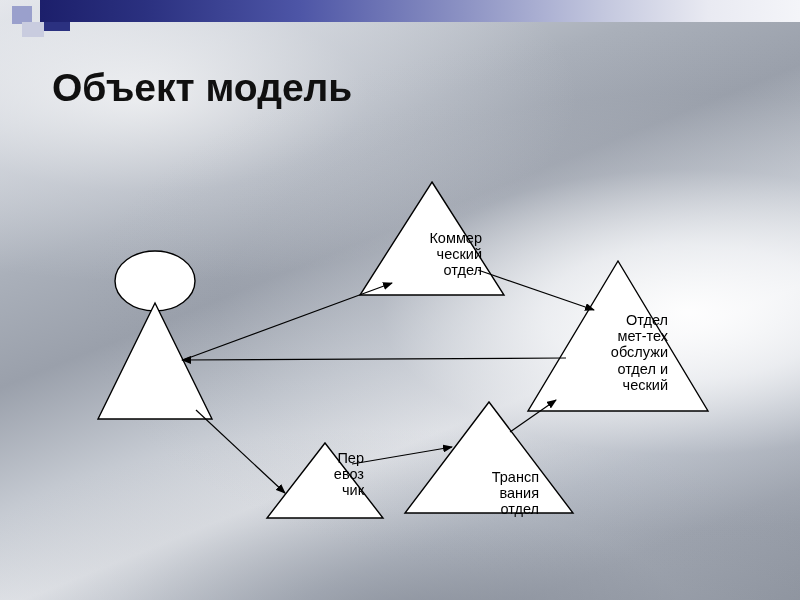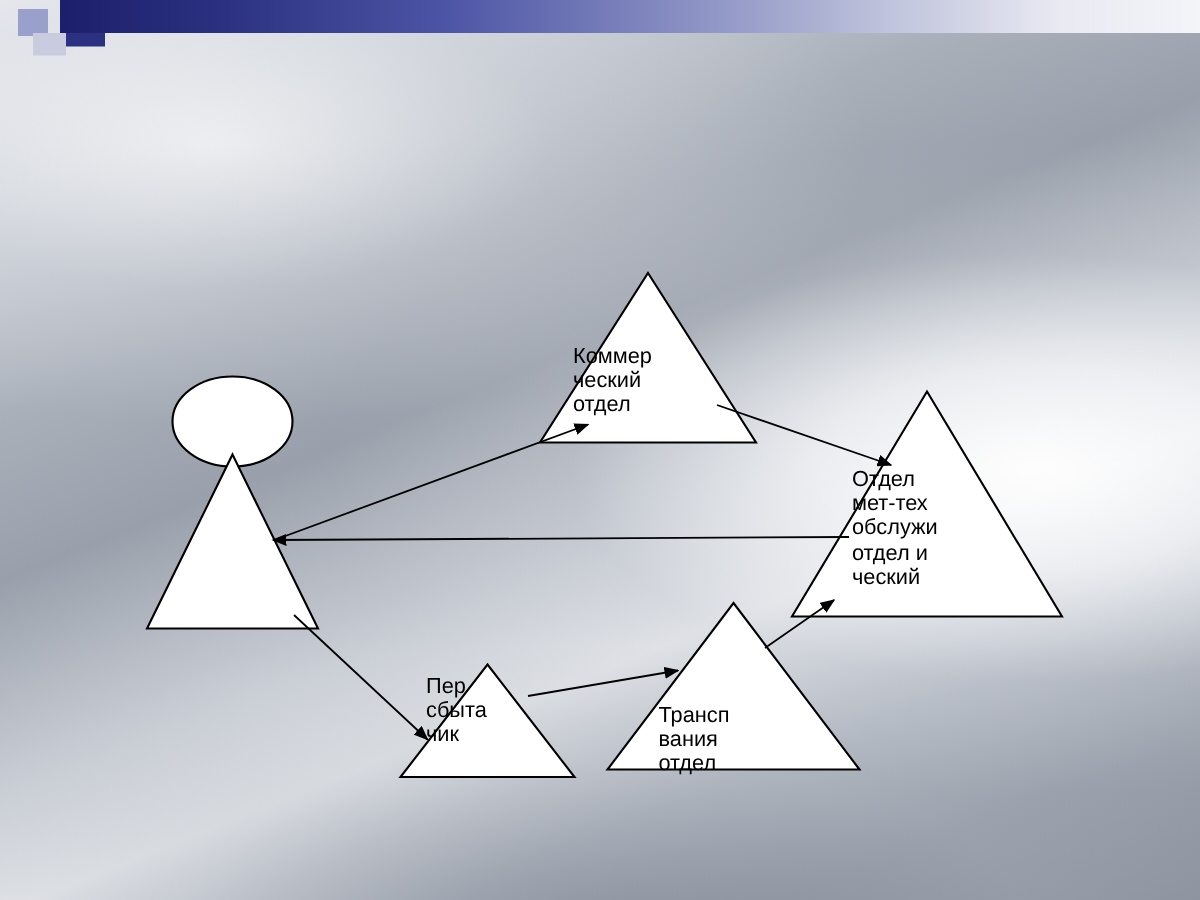--- a/index.html
+++ b/index.html
@@ -79,39 +79,40 @@
   #canvas {
     position: absolute;
     left: 0;
     top: 0;
     width: 800px;
     height: 600px;
   }
 
   .node-label {
     position: absolute;
-    text-align: left;
+    text-align: right;
     font-size: 14.5px;
     color: #000;
     line-height: 1.12;
     pointer-events: none;
   }
 </style>
 </head>
 <body>
 
 <div id="slide">
 
   <div id="topband">
     <div class="band-main"></div>
     <div class="band-sq1"></div>
     <div class="band-sq2"></div>
     <div class="band-sq3"></div>
   </div>
 
+  <div id="title">Объект модель</div>
 
   <svg id="canvas" viewBox="0 0 800 600">
     <defs>
       <marker id="arrow" markerWidth="10" markerHeight="8" refX="9" refY="4" orient="auto" markerUnits="userSpaceOnUse">
         <path d="M0,0 L10,4 L0,8 z" fill="#000"></path>
       </marker>
     </defs>
 
     <ellipse cx="155" cy="281" rx="40" ry="30" fill="#ffffff" stroke="#000000" stroke-width="1.4"></ellipse>
     <polygon points="155,303 212,419 98,419" fill="#ffffff" stroke="#000000" stroke-width="1.4"></polygon>
@@ -144,17 +145,17 @@
   </div>
 
   <div class="node-label" style="left:439px; top:469px; width:100px;">
     <div>Трансп</div>
     <div>вания</div>
     <div>отдел</div>
   </div>
 
   <div class="node-label" style="left:284px; top:450px; width:80px;">
     <div>Пер</div>
-    <div>сбыта</div>
+    <div>евоз</div>
     <div>чик</div>
   </div>
 
 </div>
 
 </body></html>

